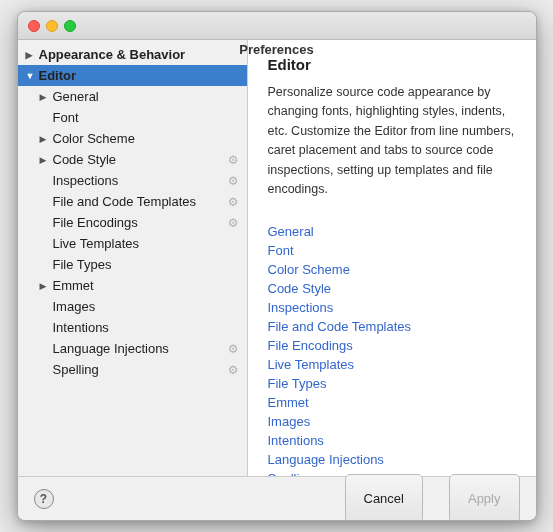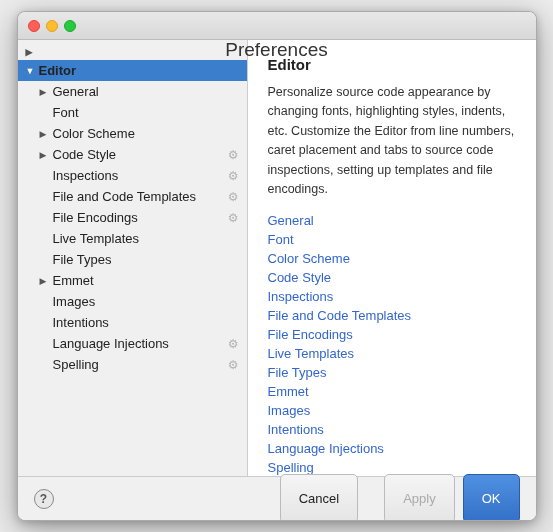--- a/index.html
+++ b/index.html
@@ -29,22 +29,22 @@
       background: linear-gradient(to bottom, #e8e8e8, #d8d8d8);
       height: 28px;
       display: flex;
       align-items: center;
       justify-content: center;
       border-bottom: 1px solid #bbb;
       border-radius: 8px 8px 0 0;
       position: relative;
     }
     .titlebar-title {
-      font-size: 19px;
-      font-weight: 400;
+      font-size: 13px;
+      font-weight: 700;
       color: #333;
       margin-top: 48px;
     }
     .traffic-lights {
       position: absolute;
       left: 10px;
       display: flex;
       gap: 6px;
     }
     .traffic-light {
@@ -123,21 +123,21 @@
     .main-title {
       font-size: 15px;
       font-weight: 700;
       color: #222;
       margin-bottom: 10px;
     }
     .main-description {
       font-size: 12.5px;
       color: #333;
       line-height: 1.55;
-      margin-bottom: 14px;
+      margin-bottom: 25px;
     }
     .link-list {
       display: flex;
       flex-direction: column;
       gap: 4px;
     }
     .link-item {
       color: #3366cc;
       font-size: 13px;
       cursor: pointer;
@@ -208,20 +208,21 @@
       <div class="traffic-light tl-max"></div>
     </div>
     <span class="titlebar-title">Preferences</span>
   </div>
 
   <div class="content">
 
     <div class="sidebar" id="sidebar">
         <div class="sidebar-item header">
           <span class="arrow">▶</span>
+          <span>Appearance &amp; Behavior</span>
         </div>
         <div class="sidebar-item selected header">
           <span class="arrow down">▼</span>
           <span>Editor</span>
         </div>
         <div class="sidebar-item indent1">
           <span class="arrow">▶</span>
           <span>General</span>
         </div>
         <div class="sidebar-item indent1">
@@ -306,16 +307,15 @@
     </div>
   </div>
 
   <div class="footer">
     <div class="footer-left">
       <div class="help-btn">?</div>
     </div>
     <div class="footer-right">
       <button class="btn">Cancel</button>
       <button class="btn disabled">Apply</button>
-      <button class="btn primary">OK</button>
     </div>
   </div>
 </div>
 
 </body></html>

